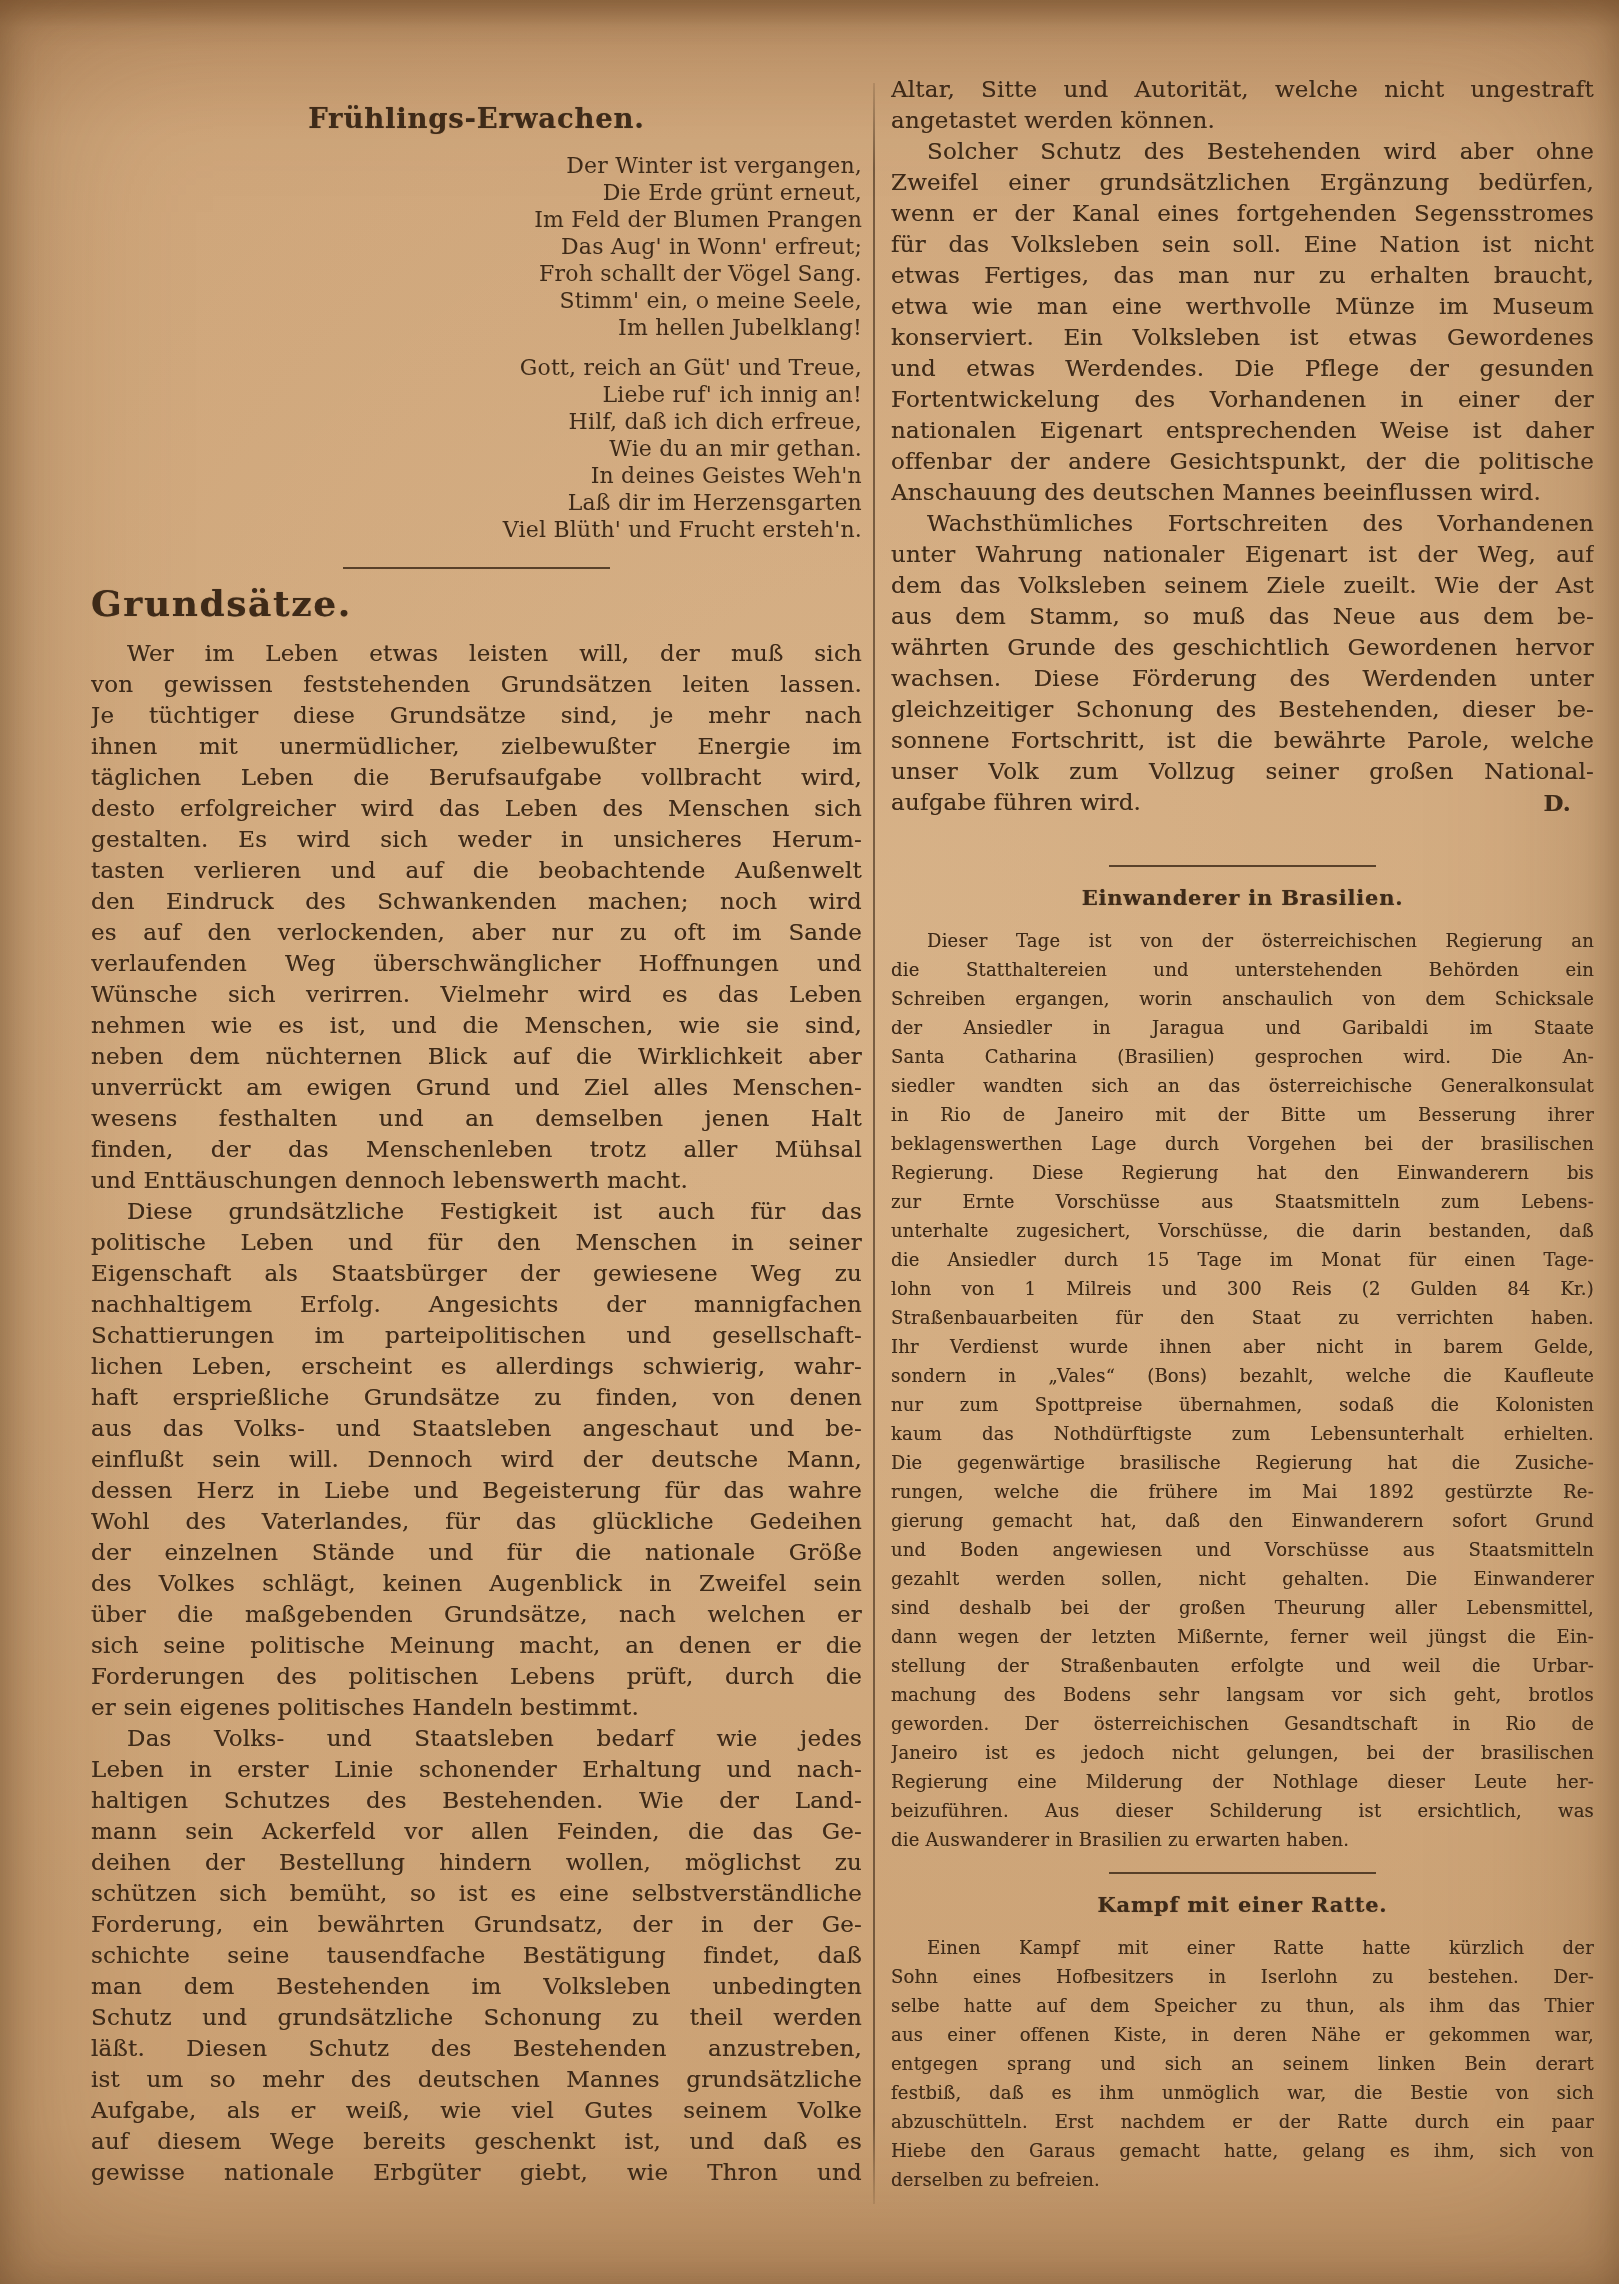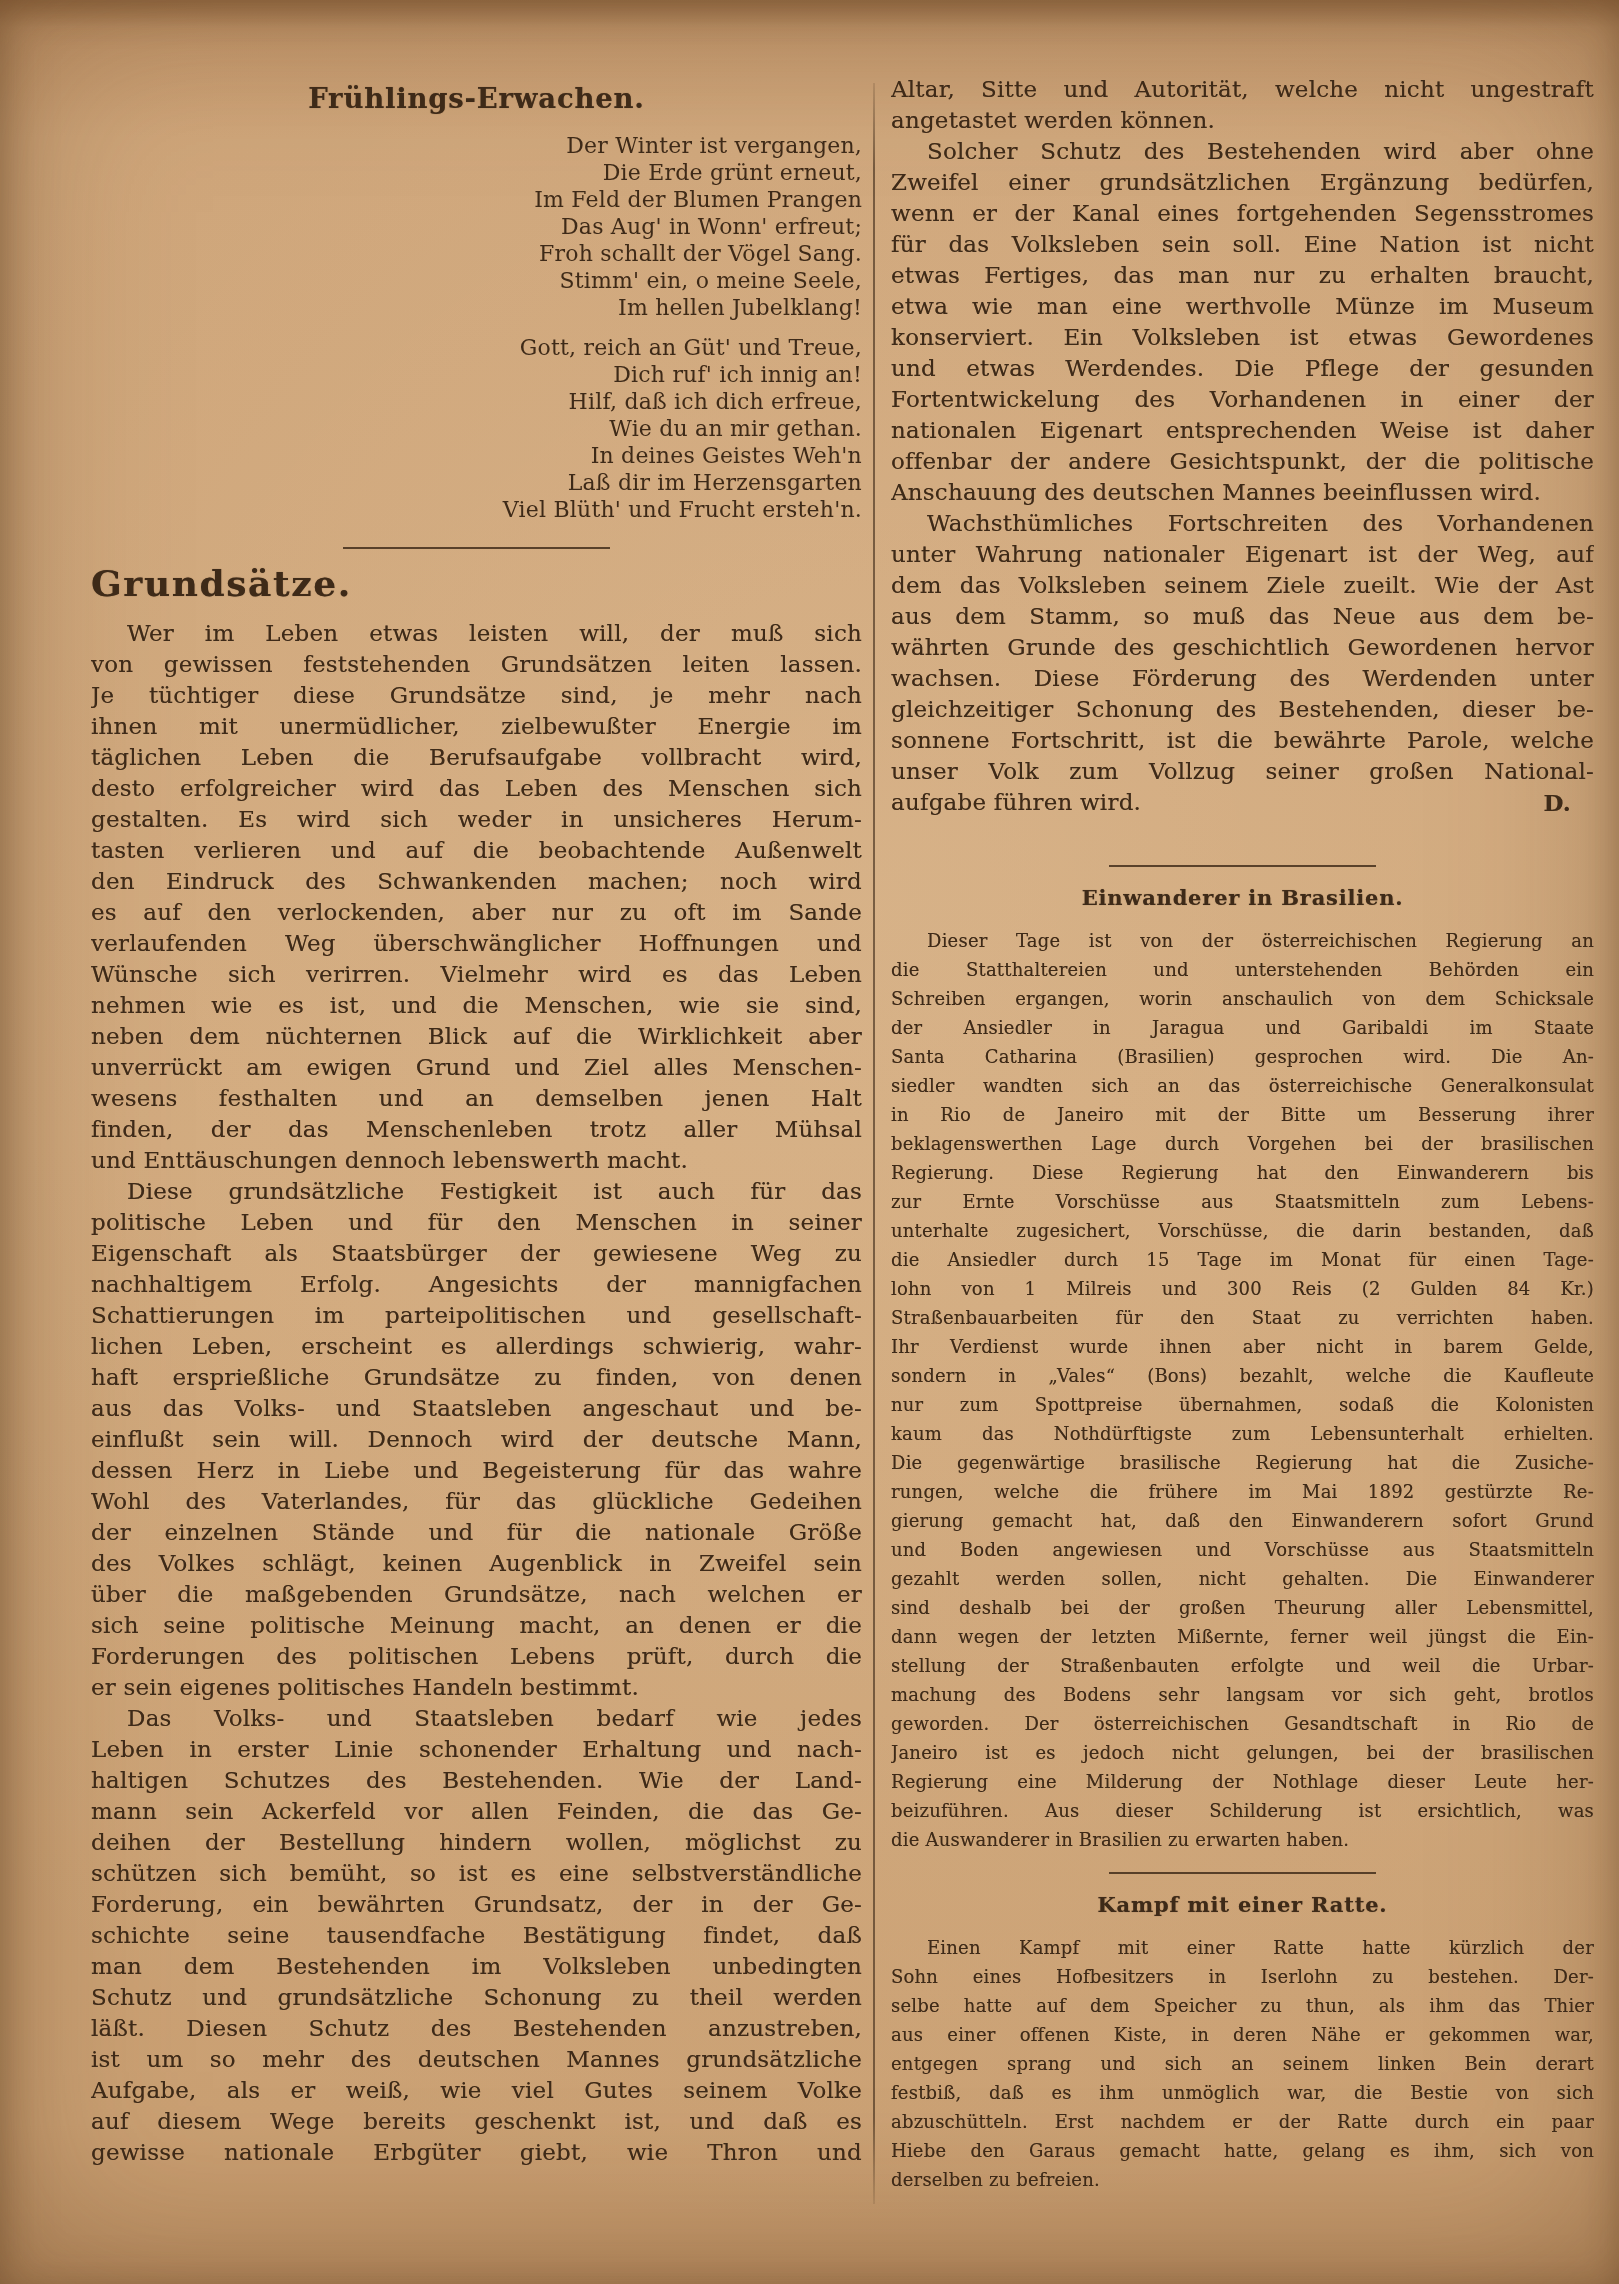--- a/index.html
+++ b/index.html
@@ -8,21 +8,21 @@
     width:1619px;height:2284px;
     background:
       radial-gradient(ellipse 130% 95% at 54% 40%, rgba(255,238,210,.16), rgba(255,238,210,0) 62%),
       linear-gradient(180deg,#b08155 0%, #c3966a 1.2%, #cda377 6%, #d0a77a 50%, #caa073 93%, #bd9165 100%);
     box-shadow: inset 0 0 178px rgba(96,64,32,.38), inset 0 11.3px 32px rgba(80,50,24,.30), inset 11.3px 0 49px rgba(96,64,32,.22);
     overflow:hidden;
     font-family:"DejaVu Serif", serif;
     color:#3e2a18;
   }
   .col{position:absolute; top:0;}
-  .col-left{left:91px; top:77px; width:771px;}
+  .col-left{left:91px; top:97px; width:771px;}
   .col-right{left:891px; top:74px; width:703px;}
   .divider{position:absolute; left:873px; top:83px; width:1.6px; height:2121px;
            background:linear-gradient(180deg, rgba(62,42,24,.15), rgba(62,42,24,.62) 4%, rgba(62,42,24,.62) 96%, rgba(62,42,24,.12));}
   .poem-title{
     font-size:27.5px; font-weight:bold; text-align:center; letter-spacing:0.8px;
     margin:4.9px 0 18px 0; text-shadow:0 0 0.8px rgba(62,42,24,.55);
   }
   .poem{margin-left:81px;text-align:right;}
   .pline{font-size:22px; line-height:27px; white-space:nowrap; letter-spacing:0.2px;}
   .pline.ind{text-indent:34px;}
@@ -65,21 +65,21 @@
           <div class="pline ind">Der Winter ist vergangen,</div>
           <div class="pline">Die Erde grünt erneut,</div>
           <div class="pline">Im Feld der Blumen Prangen</div>
           <div class="pline">Das Aug' in Wonn' erfreut;</div>
           <div class="pline">Froh schallt der Vögel Sang.</div>
           <div class="pline">Stimm' ein, o meine Seele,</div>
           <div class="pline">Im hellen Jubelklang!</div>
         </div>
       <div class="stanza2">
           <div class="pline ind">Gott, reich an Güt' und Treue,</div>
-          <div class="pline">Dich ruf' ich innig an!</div>
+          <div class="pline">Liebe ruf' ich innig an!</div>
           <div class="pline">Hilf, daß ich dich erfreue,</div>
           <div class="pline">Wie du an mir gethan.</div>
           <div class="pline">In deines Geistes Weh'n</div>
           <div class="pline">Laß dir im Herzensgarten</div>
           <div class="pline">Viel Blüth' und Frucht ersteh'n.</div>
         </div>
     </div>
     <div class="rule rule-poem"></div>
     <div class="section-title">Grundsätze.</div>
     <div>

